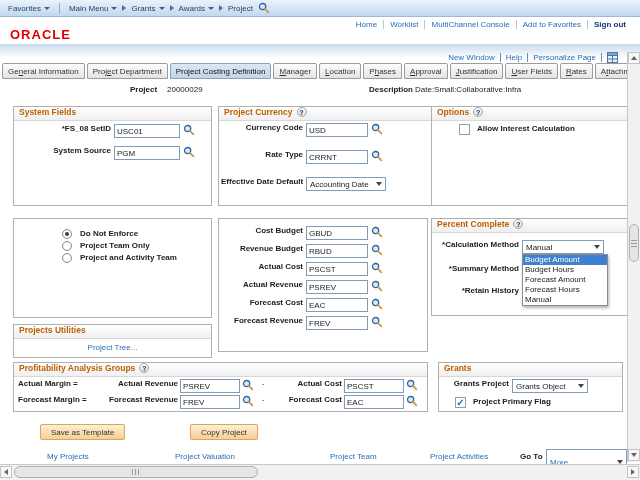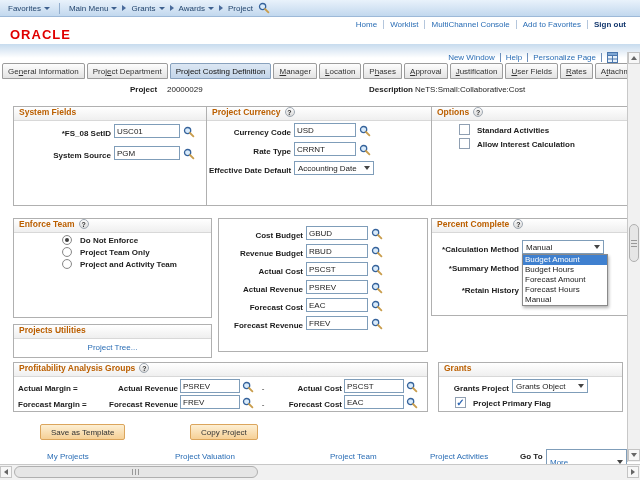--- a/index.html
+++ b/index.html
@@ -31,39 +31,39 @@
 .tab u{text-decoration:underline}
 
 
 .projrow span{position:absolute;top:85px;white-space:nowrap}
 .plab{font-weight:bold;color:#1c1c1c}
 
 
 .box{position:absolute;background:#fff;border:1px solid #b0b0b0}
 .box-h{height:14px;display:flex;gap:4px;padding:0 5px;background:linear-gradient(#ffffff,#efefef);border-bottom:1px solid #d8d8d8;color:#bb5f00;font-weight:bold;font-size:8.5px;white-space:nowrap}
 .help{width:10px;height:10px;border-radius:50%;border:1px solid #9fa8b2;background:linear-gradient(#fdfdfd,#d9d9d9);color:#333;font-size:7px;font-weight:bold;display:inline-flex;align-items:center;justify-content:center;cursor:pointer}
-.frow{display:flex;align-items:flex-end;padding:0 2px;gap:3px;white-space:nowrap}
+.frow{display:flex;align-items:flex-start;padding:0 2px;gap:3px;white-space:nowrap}
 .flbl{font-weight:bold;color:#1c1c1c;text-align:right;flex:0 0 auto}
 .inp{height:14px;border:1px solid #7f9db9;font-family:"Liberation Sans",sans-serif;font-size:8px;color:#222;padding:0 2px;flex:0 0 auto}
 .mag{width:12px;height:12px;display:inline-flex;cursor:pointer;flex:0 0 auto}
 .sel{height:14px;border:1px solid #7f9db9;background:#fff;display:inline-flex;align-items:center;justify-content:space-between;padding:0 3px;color:#222;cursor:pointer;flex:0 0 auto}
 .dar{width:0;height:0;border-left:3px solid transparent;border-right:3px solid transparent;border-top:4px solid #444}
 .cb{width:11px;height:11px;border:1px solid #8f9fb2;background:#fff;display:inline-flex;align-items:center;justify-content:center;cursor:pointer;flex:0 0 auto}
 .cb.checked::after{content:"\2713";color:#2d66b3;font-size:10px;font-weight:bold;line-height:1}
 .cblbl{font-weight:bold;margin-left:4px}
 .radio{width:10px;height:10px;border-radius:50%;border:1px solid #8a8a8a;background:radial-gradient(#fff 55%,#dcdcdc);display:inline-block;position:relative;cursor:pointer;flex:0 0 auto}
 .radio.sel::after{content:"";position:absolute;left:2px;top:2px;width:4px;height:4px;border-radius:50%;background:#3d3d3d}
 .link{color:#2a6db5;text-decoration:none;cursor:pointer}
 
 
 #sec-system{left:13px;top:106px;width:199px;height:100px}
 #sec-system .frow{margin-top:3px}#sec-system .frow+.frow{margin-top:8px}
 #sec-system .flbl{width:95px}
-#sec-currency{left:206px;top:106px;width:226px;height:100px}
-#sec-currency .frow{margin-top:2px}#sec-currency .frow+.frow{margin-top:5px}
+#sec-currency{left:218px;top:106px;width:226px;height:100px}
+#sec-currency .frow{margin-top:2px}#sec-currency .frow+.frow{margin-top:13px}
 #sec-currency .flbl{width:82px}
 #sec-options{left:431px;top:106px;width:197px;height:100px}
 #sec-options .frow{margin-top:3px;padding-left:27px}
 #sec-enforce{left:13px;top:218px;width:199px;height:100px}
 #sec-enforce .frow{margin-top:2px;padding-left:48px}
 #sec-enforce .frow:first-of-type{margin-top:10px}
 #sec-enforce .cblbl{margin-left:5px}
 #sec-utilities{left:13px;top:324px;width:199px;height:34px}
 #sec-utilities .frow{justify-content:center;margin-top:4px}
 #sec-analysis{left:218px;top:218px;width:210px;height:134px}
@@ -185,21 +185,21 @@
       <div class="tab"><u>J</u>ustification</div>
       <div class="tab"><u>U</u>ser Fields</div>
       <div class="tab"><u>R</u>ates</div>
       <div class="tab">A<u>t</u>tachments</div>
     </div>
 
   <div class="projrow">
     <span class="plab" style="left:130px">Project</span>
     <span style="left:167px">20000029</span>
     <span class="plab" style="left:369px">Description</span>
-    <span style="left:415px">NeTS:Small:Collaborative:Cost</span>
+    <span style="left:415px">Date:Small:Collaborative:Infra</span>
   </div>
 
   <div class="box" id="sec-system">
     <div class="box-h">
         <span>System Fields</span>
       </div>
     <div class="frow">
       <span class="flbl">*FS_08 SetID</span>
       <input class="inp" style="width: 66px;" value="USC01">
       <span class="mag">
@@ -255,33 +255,25 @@
     </div>
   </div>
 
   <div class="box" id="sec-options">
     <div class="box-h">
         <span>Options</span>
         <span class="help">?</span>
       </div>
     <div class="frow">
       <span class="cb"></span>
-      <span class="cblbl">Standard Activities</span>
-    </div>
-    <div class="frow">
-      <span class="cb"></span>
       <span class="cblbl">Allow Interest Calculation</span>
     </div>
   </div>
 
   <div class="box" id="sec-enforce">
-    <div class="box-h">
-        <span>Enforce Team</span>
-        <span class="help">?</span>
-      </div>
     <div class="frow">
       <span class="radio sel"></span>
       <span class="cblbl">Do Not Enforce</span>
     </div>
     <div class="frow">
       <span class="radio"></span>
       <span class="cblbl">Project Team Only</span>
     </div>
     <div class="frow">
       <span class="radio"></span>

